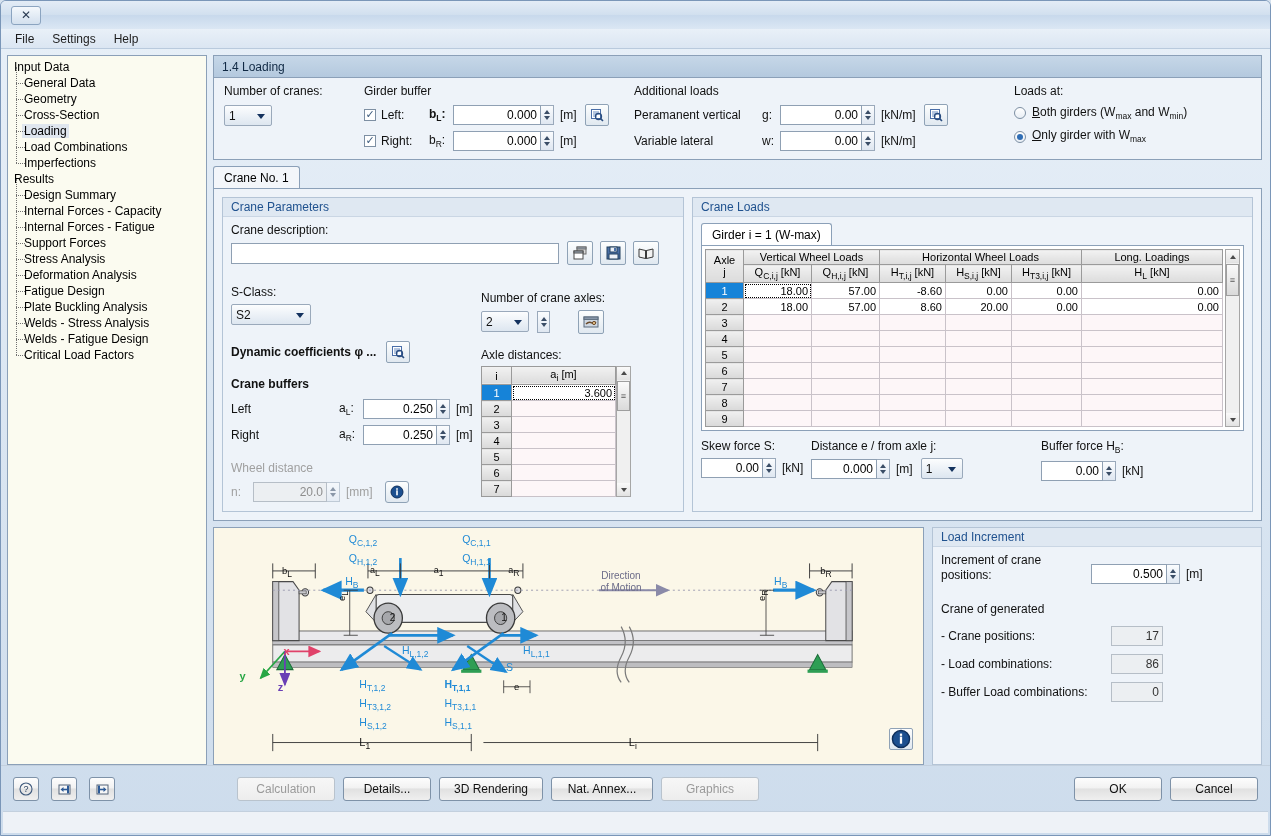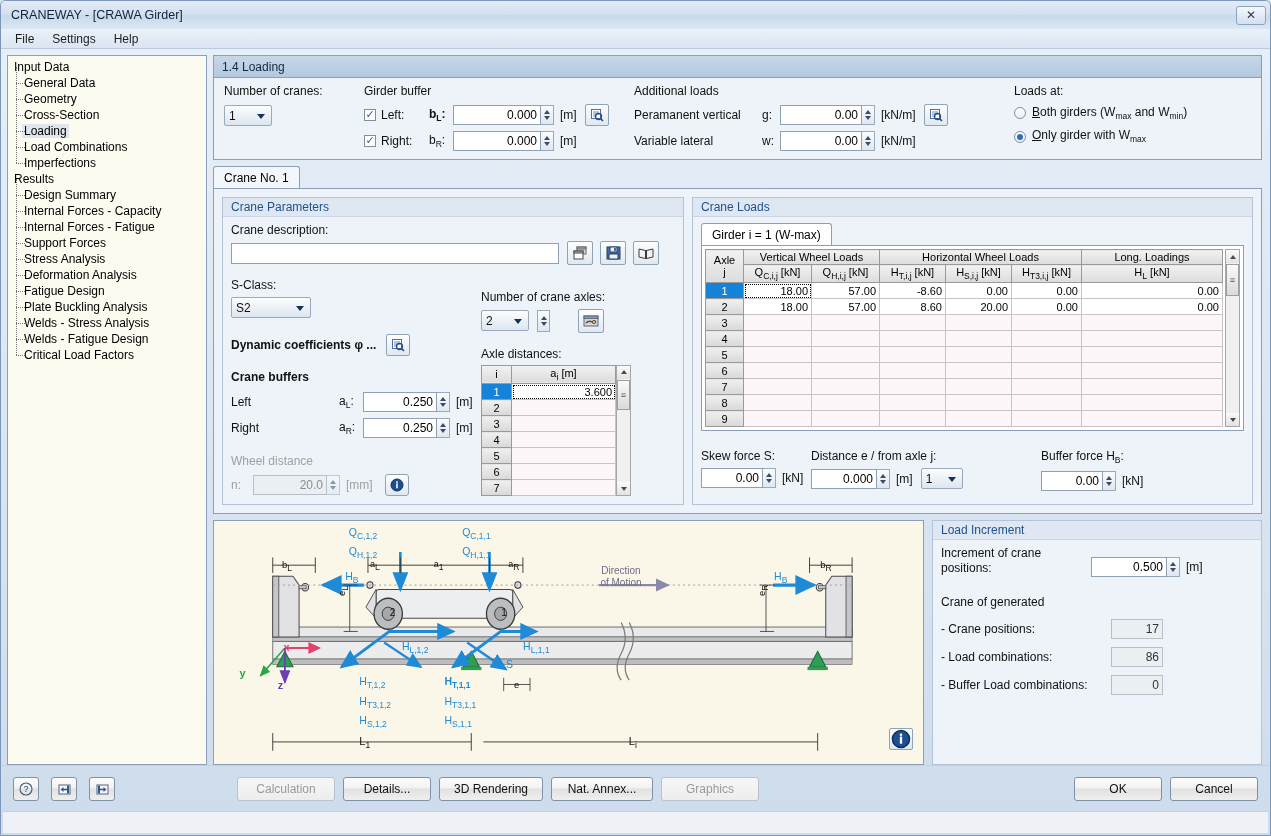--- a/index.html
+++ b/index.html
@@ -218,21 +218,20 @@
     background:linear-gradient(to bottom,#f7f7f7,#ededed); }
   .btn.sq { min-width:0; width:26px; height:24px; padding:0; }
   .statusbar { flex:0 0 22px; border-top:1px solid #c3d0de; background:#eef2f7; margin:0 2px 2px 2px; }
 </style>
 </head>
 <body>
 
 <div class="window">
 
   <div class="titlebar">
-    <div class="t-text">CRANEWAY - [CRAWA Girder]</div>
     <div class="winbtn">✕</div>
   </div>
 
   <div class="menubar">
     <span>File</span>
     <span>Settings</span>
     <span>Help</span>
   </div>
 
   <div class="bodyrow">
@@ -386,21 +385,21 @@
             </div>
             <div class="iconbtn" style="width:26px;height:24px;margin-left:7px;">
               <svg width="16" height="14" viewBox="0 0 16 14">
                   <path d="M1 3 L7.5 4.5 L7.5 12.5 L1 11 Z" fill="#f2f2f2" stroke="#3a3a3a"></path>
                   <path d="M15 3 L8.5 4.5 L8.5 12.5 L15 11 Z" fill="#f2f2f2" stroke="#3a3a3a"></path>
                   <path d="M7.5 4.5 L8.5 4.5 L8.5 12.5 L7.5 12.5 Z" fill="#5b4a3a" stroke="#3a3a3a"></path>
                 </svg>
             </div>
           </div>
 
-          <div class="row" style="margin-top:13px; align-items:flex-end;">
+          <div class="row" style="margin-top:20px; align-items:center;">
             <div class="col" style="width:250px;">
               <div class="field-label">S-Class:</div>
               <div class="combo" style="width:80px;margin-top:5px;">
                 <span>S2</span>
                 <span class="arrow"></span>
               </div>
 
               <div class="row" style="margin-top:16px;">
                 <span class="field-label" style="font-weight:bold;">Dynamic coefficients φ ...</span>
                 <div class="iconbtn" style="margin-left:10px;">
@@ -651,21 +650,21 @@
               <div class="thumb" style="height:32px;margin:1px 0;">
                   <span>≡</span>
                 </div>
               <div style="flex:1;"></div>
               <div class="arw">
                   <i class="dn"></i>
                 </div>
             </div>
           </div>
 
-          <div class="row" style="margin-top:18px; align-items:flex-start;">
+          <div class="row" style="margin-top:8px; align-items:flex-start;">
             <div class="col" style="width:110px;">
               <div class="field-label">Skew force S:</div>
               <div class="row" style="margin-top:5px;">
                 <div class="txtin" style="width:62px;">0.00</div>
                 <div class="spin">
                     <i class="up"></i>
                     <i class="dn"></i>
                   </div>
                 <span class="unit">[kN]</span>
               </div>

